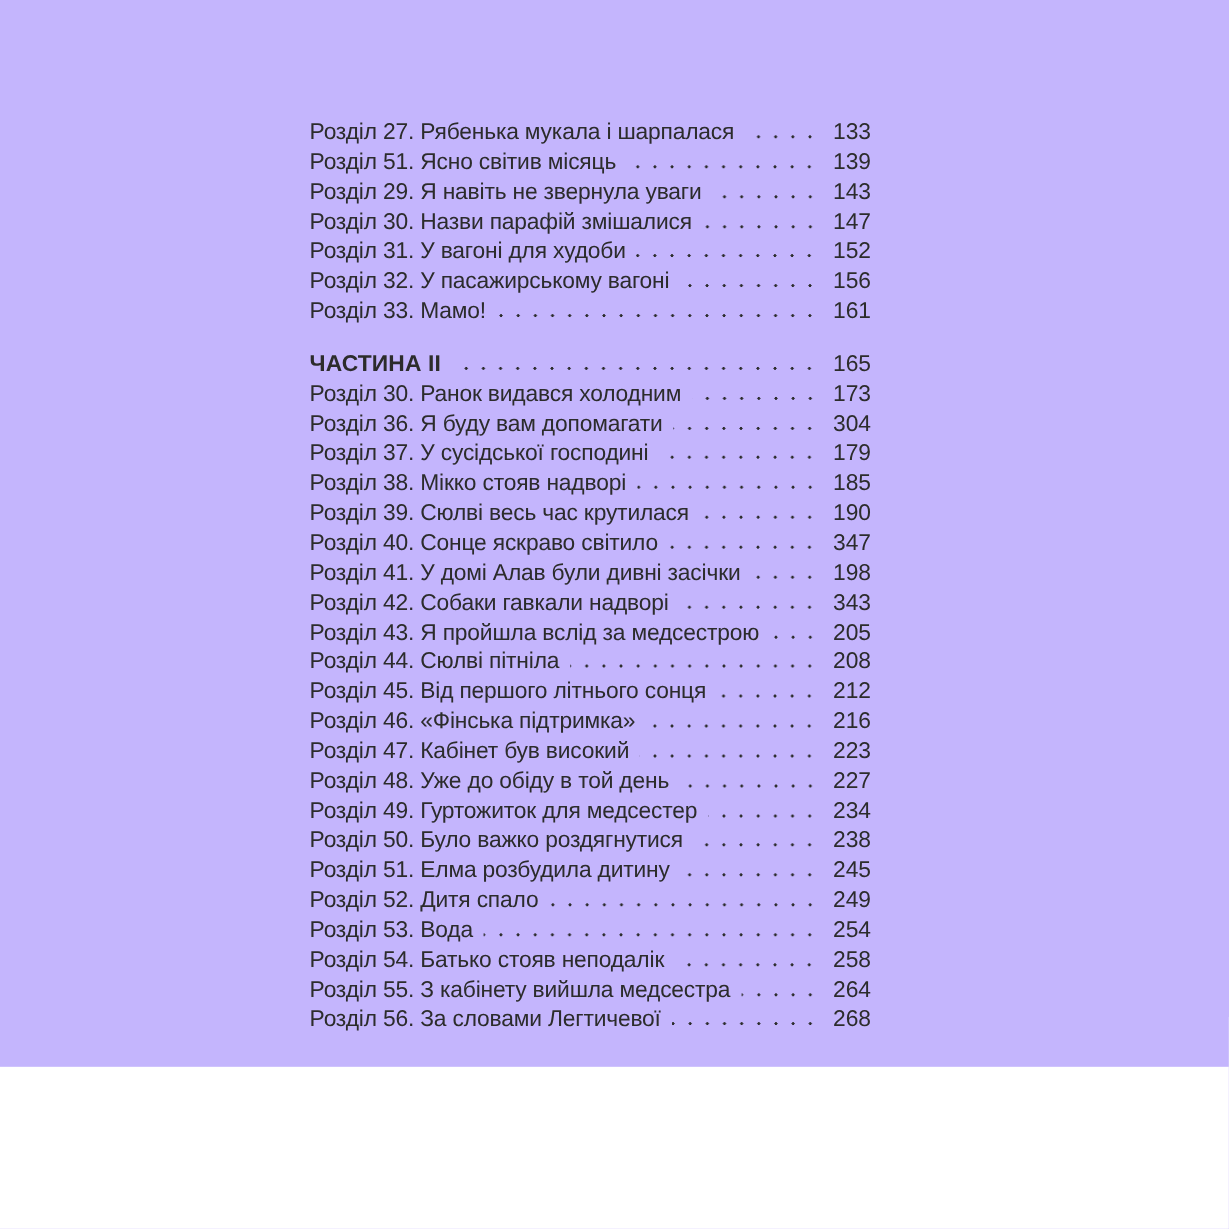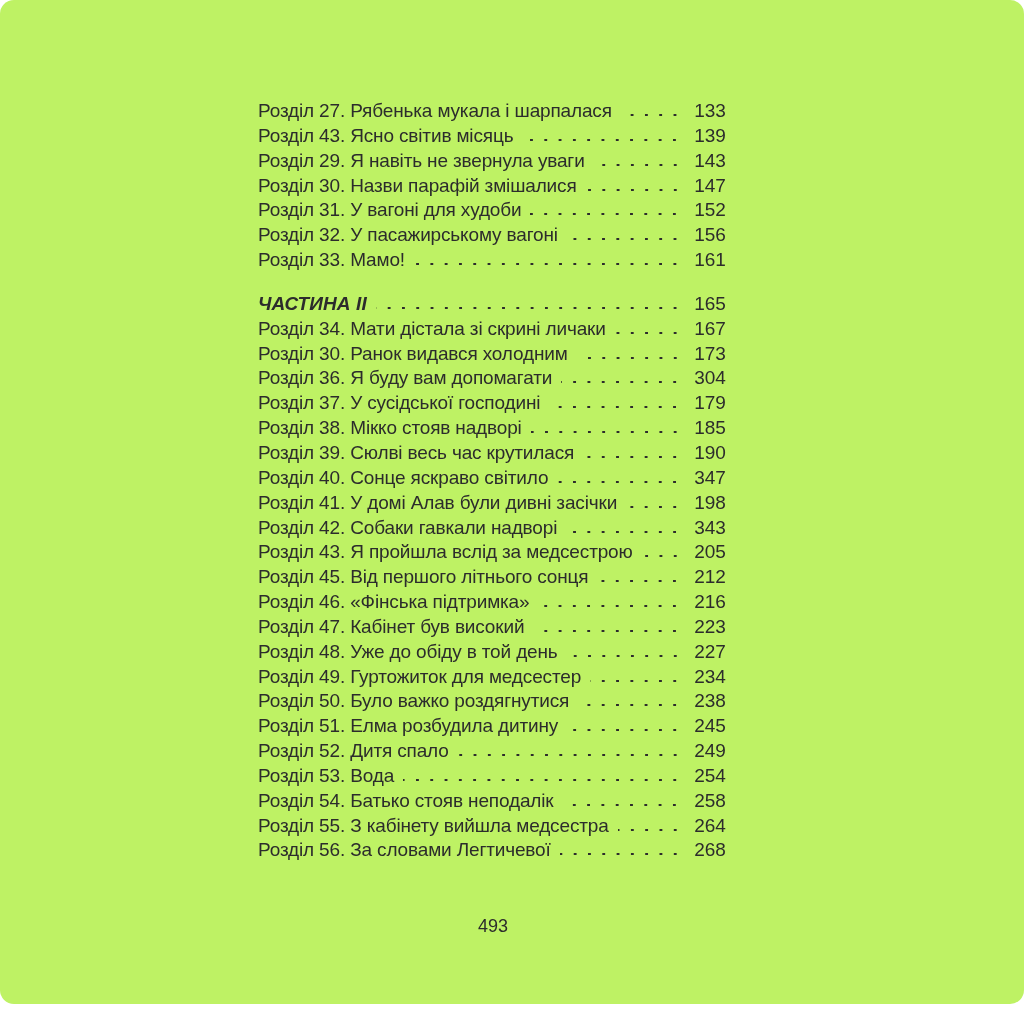--- a/index.html
+++ b/index.html
@@ -9,24 +9,23 @@
   body {
     width: 1024px;
     height: 1024px;
     background: #ffffff;
     font-family: "Liberation Sans", sans-serif;
     color: #2c2c2c;
   }
   .book-page {
     position: relative;
     width: 1024px;
-    height: 1004px;
-    background: #bef264;
+    height: 889px;
+    background: #c4b5fd;
     overflow: hidden;
-    border-radius: 14px;
   }
   .toc {
     position: absolute;
     left: 258px;
     top: 99px;
     width: 470px;
   }
   .toc-section + .toc-section {
     margin-top: 19px;
   }
@@ -38,21 +37,20 @@
     height: 24.85px;
     white-space: nowrap;
   }
   .toc-row .title {
     flex: 0 0 auto;
     letter-spacing: -0.15px;
   }
   .toc-row.section-header .title {
     font-weight: bold;
     letter-spacing: 0.1px;
-    font-style: italic;
   }
   .leader {
     flex: 1 1 auto;
     align-self: baseline;
     display: inline-block;
     height: 4px;
     margin: 0 10px 0 9px;
     background-image: radial-gradient(circle at 50% 50%, #2c2c2c 1.15px, rgba(0,0,0,0) 1.35px);
     background-size: 14.3px 4px;
     background-repeat: repeat-x;
@@ -78,21 +76,21 @@
 
 <div class="book-page">
   <main class="toc">
       <section class="toc-section">
         <div class="toc-row">
     <span class="title">Розділ 27. Рябенька мукала і шарпалася</span>
     <span class="leader"></span>
     <span class="pagenum">133</span>
   </div>
         <div class="toc-row">
-    <span class="title">Розділ 43. Ясно світив місяць</span>
+    <span class="title">Розділ 51. Ясно світив місяць</span>
     <span class="leader"></span>
     <span class="pagenum">139</span>
   </div>
         <div class="toc-row">
     <span class="title">Розділ 29. Я навіть не звернула уваги</span>
     <span class="leader"></span>
     <span class="pagenum">143</span>
   </div>
         <div class="toc-row">
     <span class="title">Розділ 30. Назви парафій змішалися</span>
@@ -115,25 +113,20 @@
     <span class="pagenum">161</span>
   </div>
       </section>
       <section class="toc-section">
         <div class="toc-row section-header">
     <span class="title">ЧАСТИНА II</span>
     <span class="leader"></span>
     <span class="pagenum">165</span>
   </div>
         <div class="toc-row">
-    <span class="title">Розділ 34. Мати дістала зі скрині личаки</span>
-    <span class="leader"></span>
-    <span class="pagenum">167</span>
-  </div>
-        <div class="toc-row">
     <span class="title">Розділ 30. Ранок видався холодним</span>
     <span class="leader"></span>
     <span class="pagenum">173</span>
   </div>
         <div class="toc-row">
     <span class="title">Розділ 36. Я буду вам допомагати</span>
     <span class="leader"></span>
     <span class="pagenum">304</span>
   </div>
         <div class="toc-row">
@@ -163,20 +156,25 @@
   </div>
         <div class="toc-row">
     <span class="title">Розділ 42. Собаки гавкали надворі</span>
     <span class="leader"></span>
     <span class="pagenum">343</span>
   </div>
         <div class="toc-row">
     <span class="title">Розділ 43. Я пройшла вслід за медсестрою</span>
     <span class="leader"></span>
     <span class="pagenum">205</span>
+  </div>
+        <div class="toc-row">
+    <span class="title">Розділ 44. Сюлві пітніла</span>
+    <span class="leader"></span>
+    <span class="pagenum">208</span>
   </div>
         <div class="toc-row">
     <span class="title">Розділ 45. Від першого літнього сонця</span>
     <span class="leader"></span>
     <span class="pagenum">212</span>
   </div>
         <div class="toc-row">
     <span class="title">Розділ 46. «Фінська підтримка»</span>
     <span class="leader"></span>
     <span class="pagenum">216</span>

